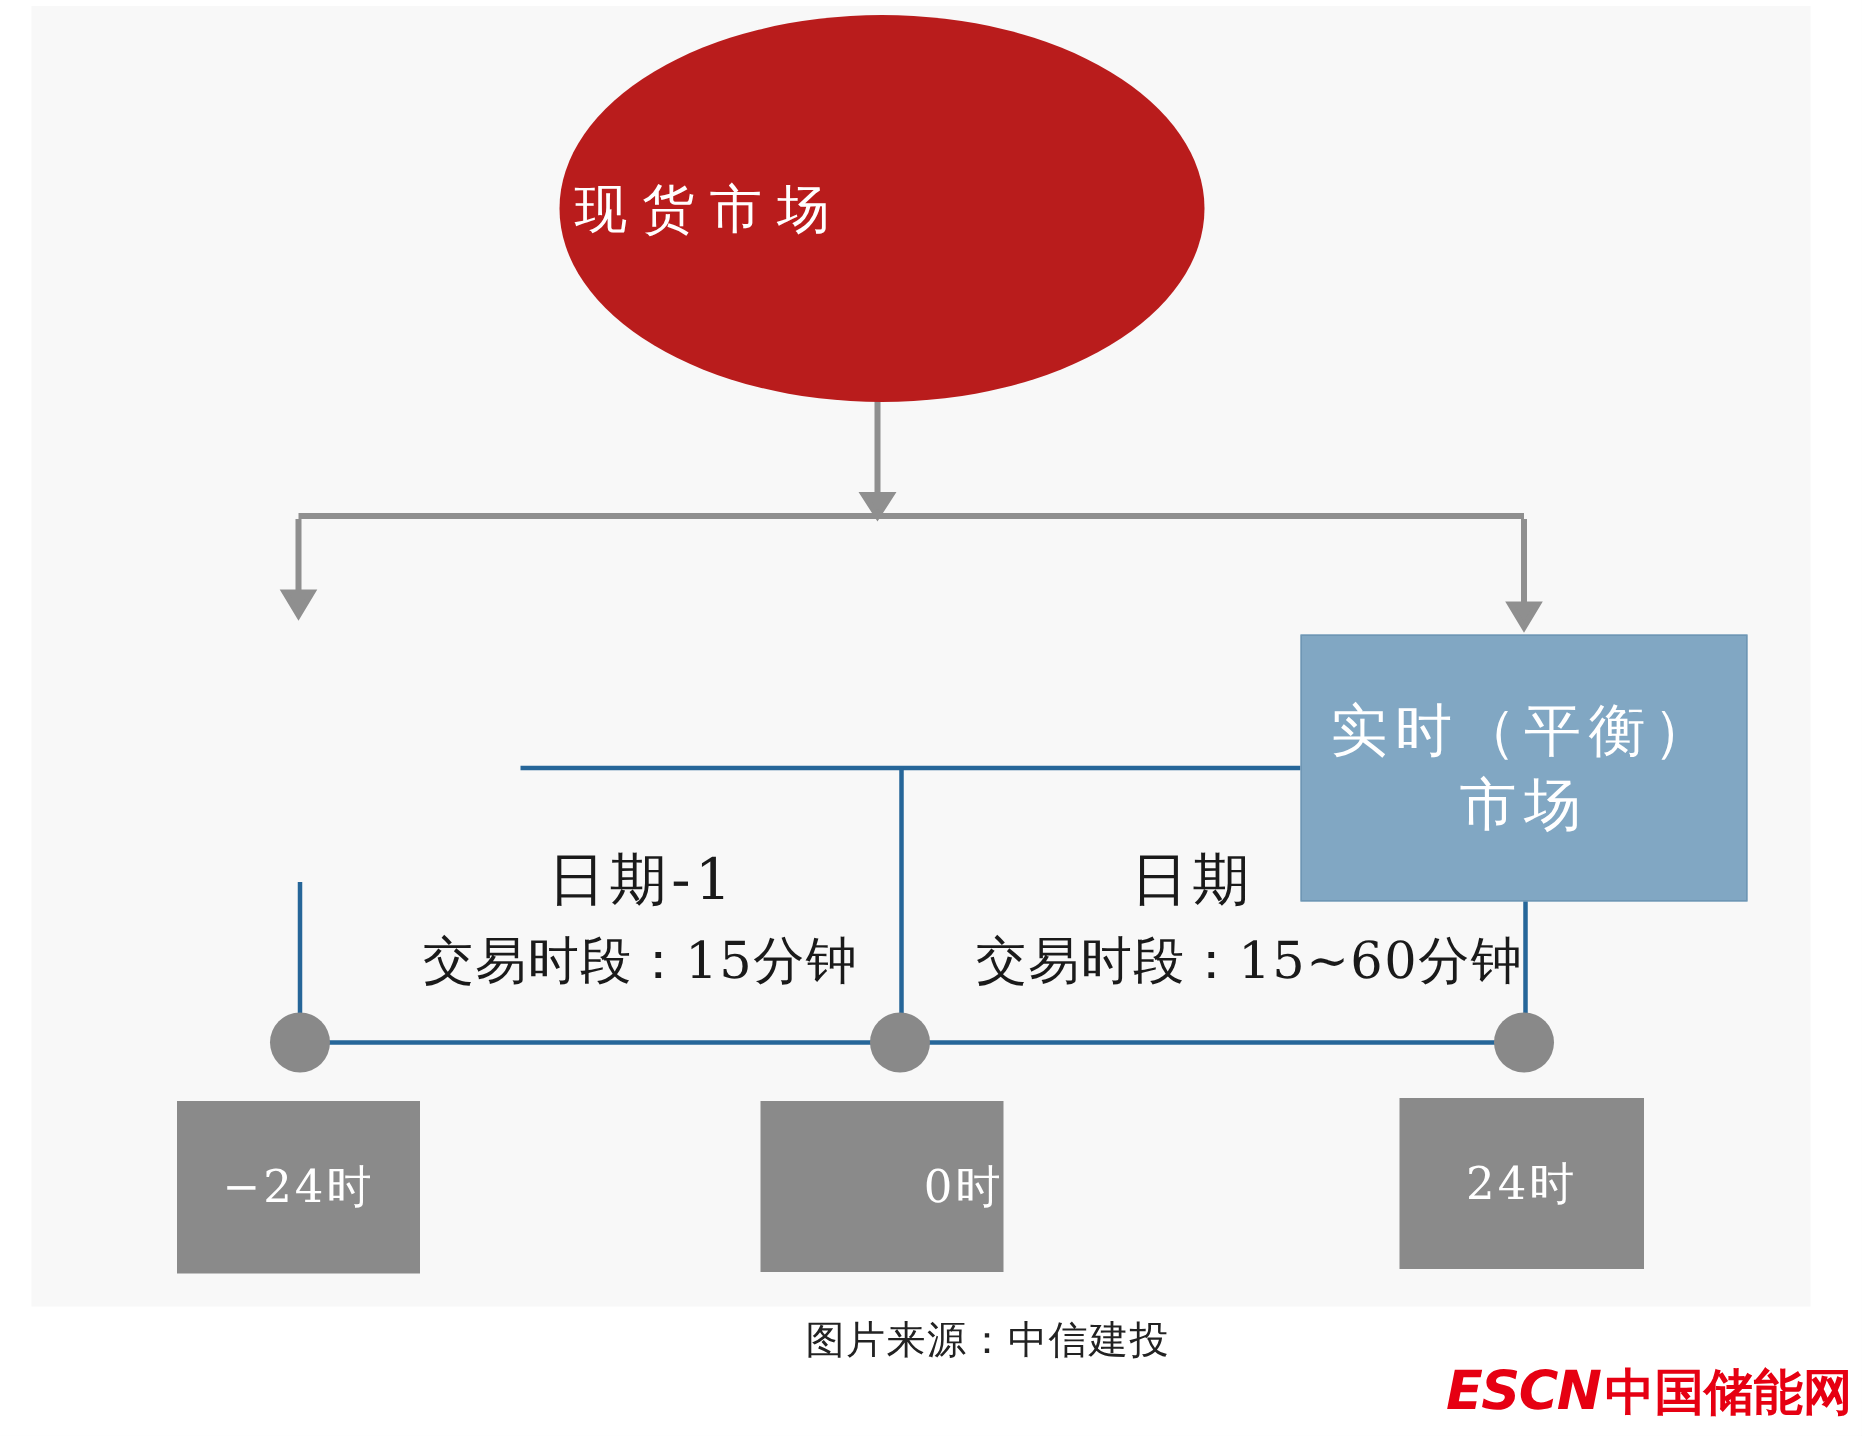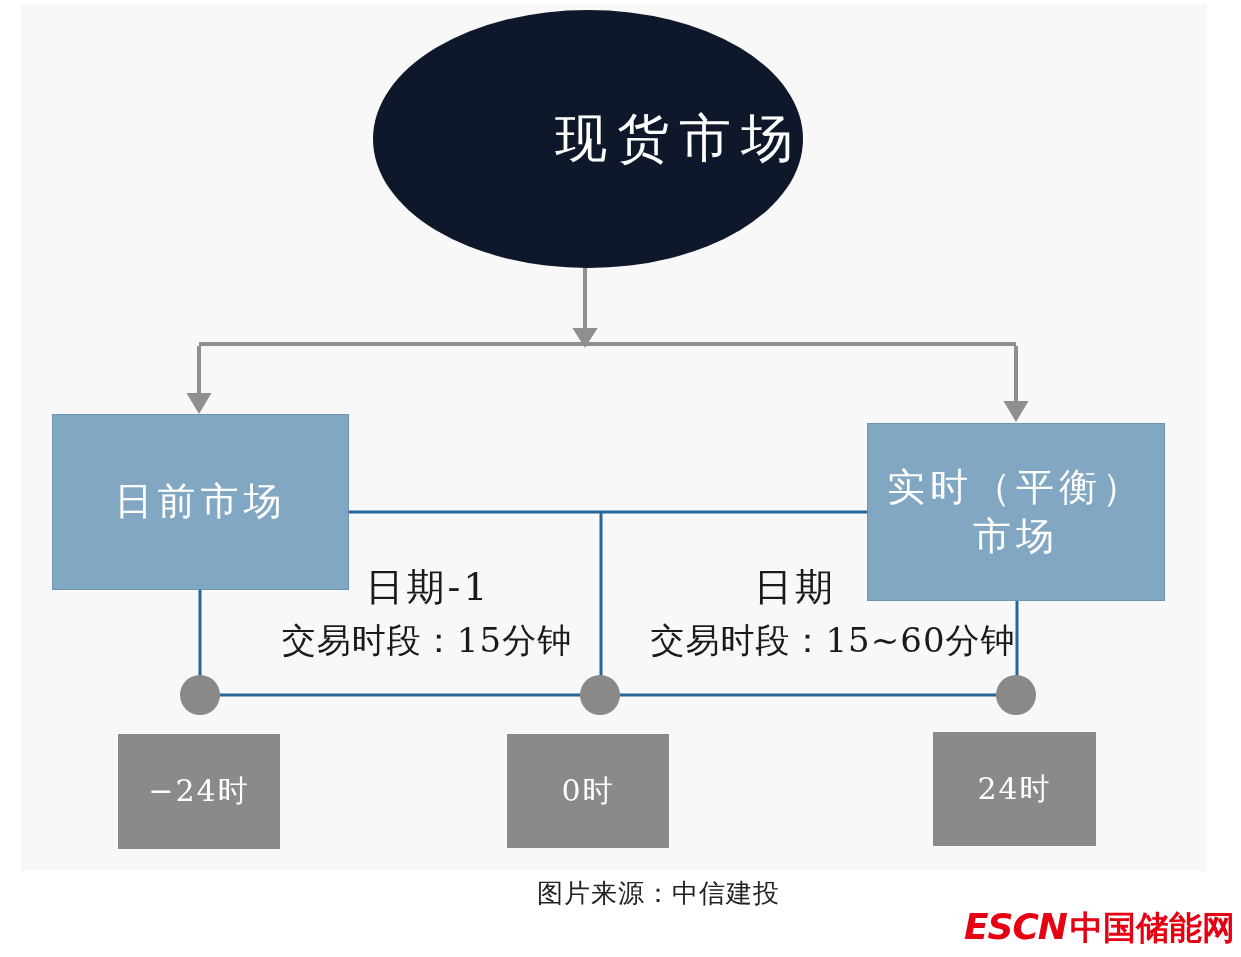--- a/index.html
+++ b/index.html
@@ -7,44 +7,44 @@
     position:relative;width:1241px;height:957px;background:#ffffff;overflow:hidden;
     font-family:"DejaVu Serif","Liberation Serif",serif;
   }
   .diagram{
     position:absolute;left:21px;top:4px;width:1186px;height:867px;
     background:#f8f8f8;
   }
   .diagram svg{position:absolute;left:0;top:0;}
   .node-ellipse{
     position:absolute;left:352px;top:6px;width:430px;height:258px;
-    background:#0f172a;border-radius:50%;
-    display:flex;align-items:center;justify-content:flex-end;
-    color:#ffffff;font-size:52px;letter-spacing:10px;text-indent:10px;
+    background:#b91c1c;border-radius:50%;
+    display:flex;align-items:center;justify-content:flex-start;
+    color:#ffffff;font-size:35px;letter-spacing:10px;text-indent:10px;
   }
   .node-box{
     position:absolute;background:#81a7c3;border:1px solid #6e96b4;
     display:flex;flex-direction:column;align-items:center;justify-content:center;
     color:#ffffff;font-size:38px;letter-spacing:5px;line-height:1.3;text-align:center;
   }
   .node-box.left{left:31px;top:410px;width:295px;height:174px;}
   .node-box.right{left:846px;top:419px;width:296px;height:176px;}
   .period-label{
     position:absolute;transform:translate(-50%,-50%);
     color:#1a1a1a;white-space:nowrap;text-align:left;
   }
   .period-title{font-size:38px;letter-spacing:3px;}
   .period-detail{font-size:34px;letter-spacing:1px;}
   .time-box{
     position:absolute;background:#8a8a8a;
     display:flex;align-items:center;justify-content:center;
     color:#ffffff;font-size:30px;letter-spacing:2px;
   }
   .time-box.t1{left:97px;top:730px;width:162px;height:115px;}
-  .time-box.t2{left:486px;top:730px;width:162px;height:114px;}
+  .time-box.t2{left:486px;top:730px;width:162px;height:114px;justify-content:flex-end;}
   .time-box.t3{left:912px;top:728px;width:163px;height:114px;}
   .caption{
     position:absolute;left:0;top:876px;width:1241px;text-align:center;
     font-family:"DejaVu Sans","Liberation Sans",sans-serif;
     font-size:26px;color:#222222;letter-spacing:1px;padding-left:38px;
   }
   .logo{
     position:absolute;right:6px;top:906px;white-space:nowrap;
     font-family:"DejaVu Sans","Liberation Sans",sans-serif;
     color:#e60012;display:flex;align-items:baseline;
@@ -82,23 +82,20 @@
         <circle cx="179" cy="691" r="20"></circle>
         <circle cx="579" cy="691" r="20"></circle>
         <circle cx="995" cy="691" r="20"></circle>
       </g>
     </svg>
 
     <div class="node-ellipse">
       <span>现货市场</span>
     </div>
 
-    <div class="node-box left">
-      <span>日前市场</span>
-    </div>
 
     <div class="node-box right">
       <span>实时（平衡）</span>
       <span>市场</span>
     </div>
 
     <div class="period-label period-title" style="left:407px;top:583px;">日期-1</div>
     <div class="period-label period-detail" style="left:406px;top:637px;">交易时段：15分钟</div>
 
     <div class="period-label period-title" style="left:774px;top:583px;">日期</div>

